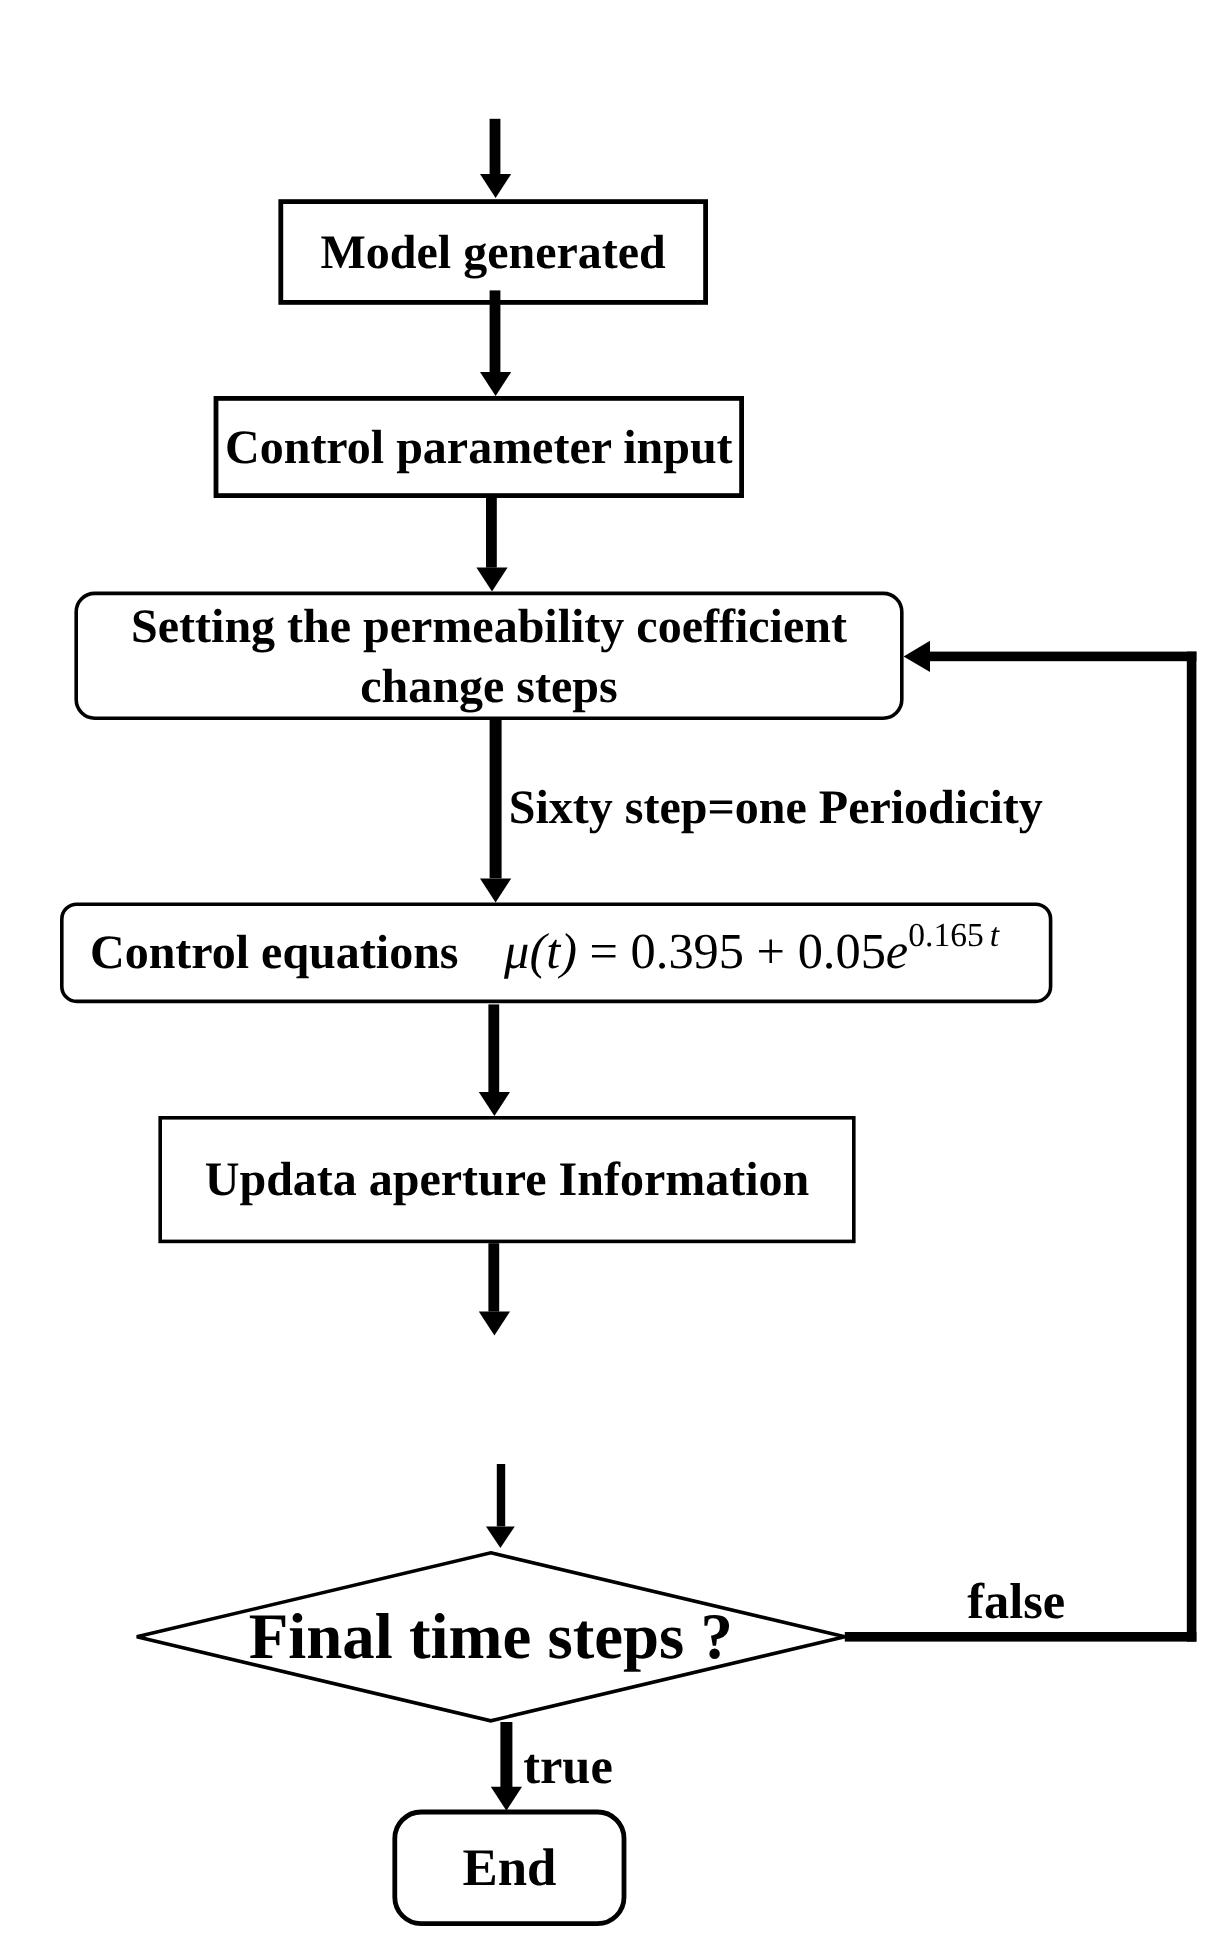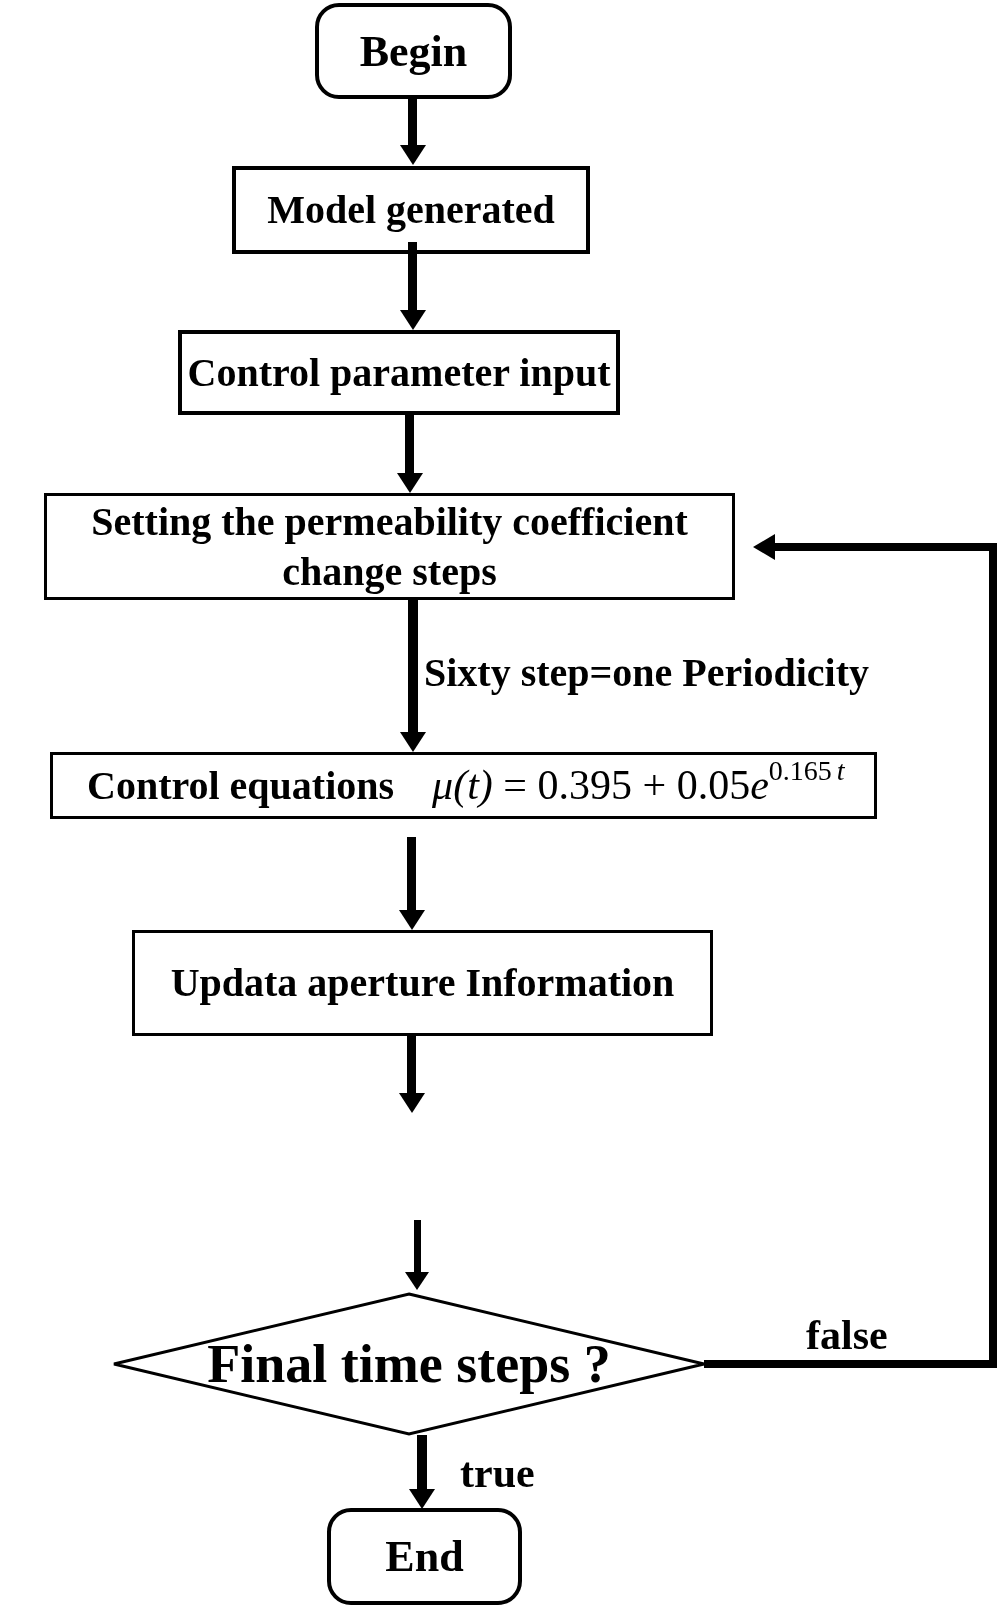--- a/index.html
+++ b/index.html
@@ -14,44 +14,44 @@
   .node {
     position:absolute; background:var(--fill); border:3px solid var(--line);
     display:flex; align-items:center; justify-content:center;
     text-align:center; font-weight:bold; font-size:40px; line-height:1.25;
     box-sizing:border-box; white-space:nowrap;
   }
   .rounded { border-width:4px; border-radius:24px; font-size:44px; }
   .n-begin    { left:315px; top:3px;    width:197px; height:96px; }
   .n-model    { left:232px; top:166px;  width:358px; height:88px; border-width:4px; }
   .n-initial  { left:178px; top:330px;  width:442px; height:85px; border-width:4px; }
-  .n-setting  { left:44px;  top:493px;  width:691px; height:107px; }
+  .n-setting  { left:62px;  top:493px;  width:691px; height:107px;border-radius:17px; }
   .n-setting .ln { display:block; white-space:nowrap; }
-  .n-control  { left:50px;  top:752px;  width:827px; height:67px; justify-content:flex-start; padding-left:34px; }
+  .n-control  { left:50px;  top:752px;  width:827px; height:84px; justify-content:flex-start; padding-left:22px;border-radius:14px; }
   .n-update   { left:132px; top:930px;  width:581px; height:106px; }
   .n-calc     { left:3px;   top:1113px; width:819px; height:107px; }
   .n-end      { left:327px; top:1508px; width:195px; height:97px; }
   
   .eq { font-weight:normal; font-size:42px; margin-left:38px; white-space:nowrap; }
   .eq .it { font-style:italic; }
   .eq .sup { font-size:28px; position:relative; top:-19px; }
   .eq .sup .it { margin-left:5px; }
   
   .diamond-wrap { position:absolute; left:110px; top:1290px; width:598px; height:148px; }
   .diamond-wrap svg { display:block; width:598px; height:148px; }
   .diamond-label {
     position:absolute; left:0; top:0; width:598px; height:148px;
     display:flex; align-items:center; justify-content:center;
     font-weight:bold; font-size:54px; white-space:nowrap;
   }
   
   .flabel { position:absolute; font-weight:bold; font-size:42px; white-space:nowrap; line-height:1; }
   .l-period { left:424px; top:653px; font-size:40px; }
   .l-false  { left:806px; top:1314px; }
-  .l-true   { left:436px; top:1452px;margin-left:24px; }
+  .l-true   { left:436px; top:1452px; }
   
   .shaft { position:absolute; background:var(--line); }
   .head-down {
     position:absolute; width:0; height:0;
     border-left:13px solid transparent; border-right:13px solid transparent;
     border-top:20px solid var(--line);
   }
   .head-down.slim { border-left-width:12px; border-right-width:12px; border-top-width:18px; }
   .head-left {
     position:absolute; width:0; height:0;
@@ -78,23 +78,20 @@
   .loop-bottom { left:704px; top:1360px; width:293px; height:8px; }
   .loop-vert   { left:989px; top:543px;  width:8px;  height:825px; }
   .loop-top    { left:775px; top:543px;  width:222px; height:8px; }
   .loop-head   { left:753px; top:534px; }
 </style>
 </head>
 <body>
 
 <div class="stage">
 
-  <div class="node rounded n-begin">
-    <span>Begin</span>
-  </div>
 
   <div class="shaft s1"></div>
   <div class="head-down h1"></div>
 
   <div class="node n-model">
     <span>Model generated</span>
   </div>
 
   <div class="shaft s2"></div>
   <div class="head-down h2"></div>

